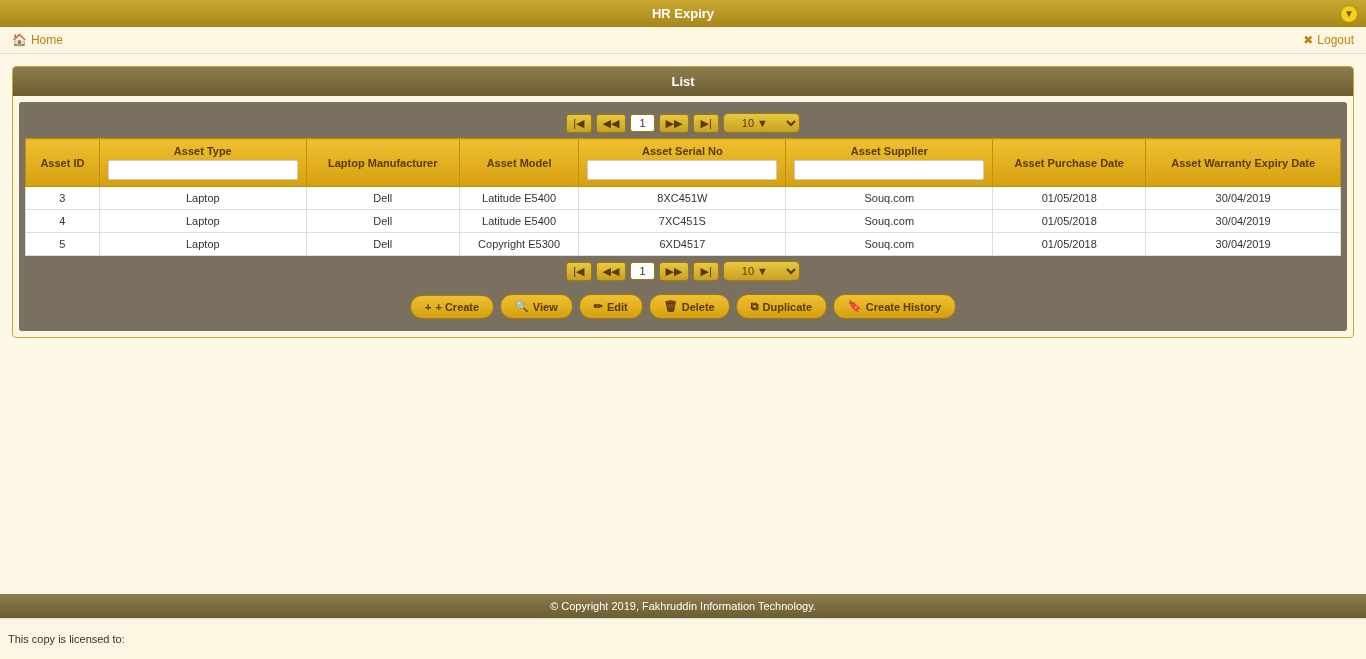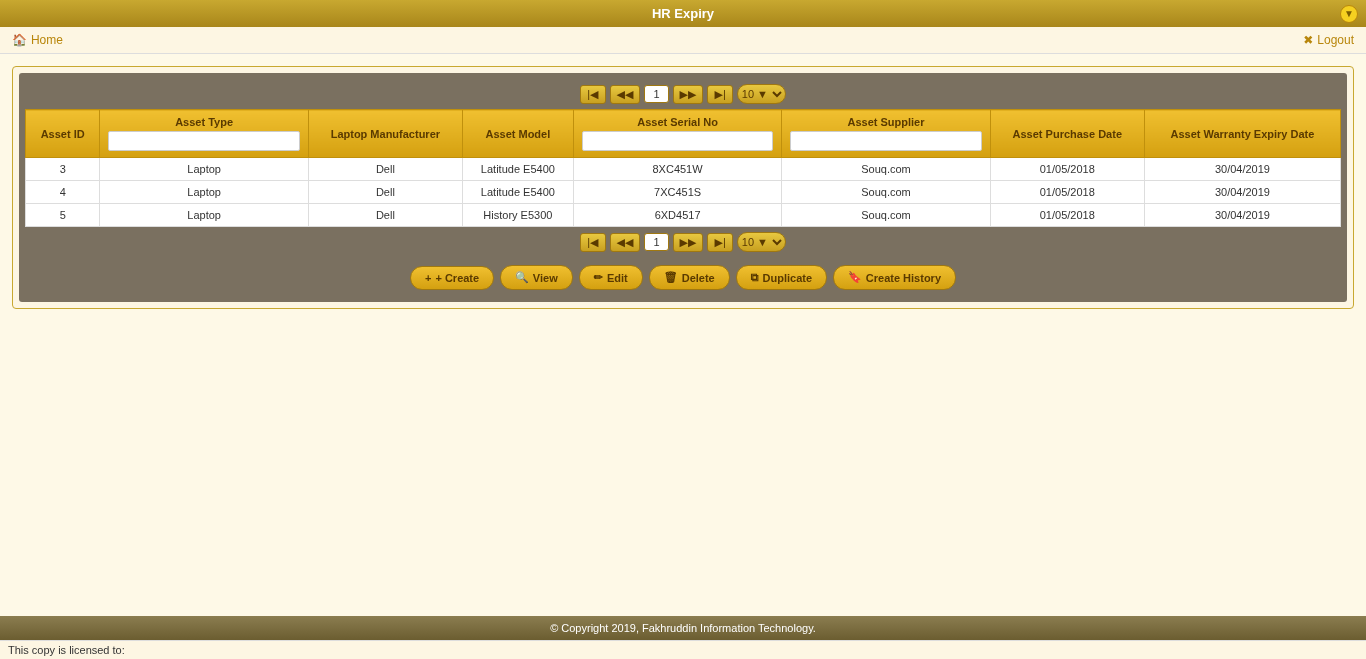--- a/index.html
+++ b/index.html
@@ -125,22 +125,22 @@
       border-radius: 3px;
       padding: 2px 8px;
       font-size: 11px;
       color: #333;
       min-width: 22px;
       text-align: center;
     }
     .pag-select {
       background: linear-gradient(to bottom, #e8c840, #c8a020);
       border: 1px solid #a07810;
-      border-radius: 10px;
-      padding: 2px 0;
+      border-radius: 5px;
+      padding: 2px 14px;
       font-size: 11px;
       color: #5a3a00;
       cursor: pointer;
     }
 
     
     .data-table {
       width: 100%;
       border-collapse: collapse;
       background: #fff;
@@ -200,21 +200,21 @@
     .footer {
       background: linear-gradient(to bottom, #8b7d50, #6b5d30);
       color: #fff;
       text-align: center;
       padding: 6px;
       font-size: 11px;
       margin-top: auto;
     }
     .footer-license {
       background: #fdf6e3;
-      padding: 3px 8px;
+      padding: 14px 8px;
       font-size: 11px;
       color: #333;
       border-top: 1px solid #ddd;
     }
   </style>
 </head>
 <body>
 
 <div class="top-bar">
   <span>HR Expiry</span>
@@ -230,20 +230,23 @@
   </div>
   <div class="nav-logout">
     <span>✖</span>
     <span>Logout</span>
   </div>
 </div>
 
 <div class="main-content">
   <div class="list-container">
 
+    <div class="list-header">
+      <span>List</span>
+    </div>
 
     <div class="table-area">
 
       <div class="pagination-bar">
         <button class="pag-btn">|◀</button>
         <button class="pag-btn">◀◀</button>
         <div class="pag-current">1</div>
         <button class="pag-btn">▶▶</button>
         <button class="pag-btn">▶|</button>
         <select class="pag-select">
@@ -306,21 +309,21 @@
               <td>Latitude E5400</td>
               <td>7XC451S</td>
               <td>Souq.com</td>
               <td>01/05/2018</td>
               <td>30/04/2019</td>
             </tr>
             <tr>
               <td>5</td>
               <td>Laptop</td>
               <td>Dell</td>
-              <td>History E5300</td>
+              <td>Copyright E5300</td>
               <td>6XD4517</td>
               <td>Souq.com</td>
               <td>01/05/2018</td>
               <td>30/04/2019</td>
             </tr>
           </tbody>
       </table>
 
       <div class="pagination-bar">
         <button class="pag-btn">|◀</button>

